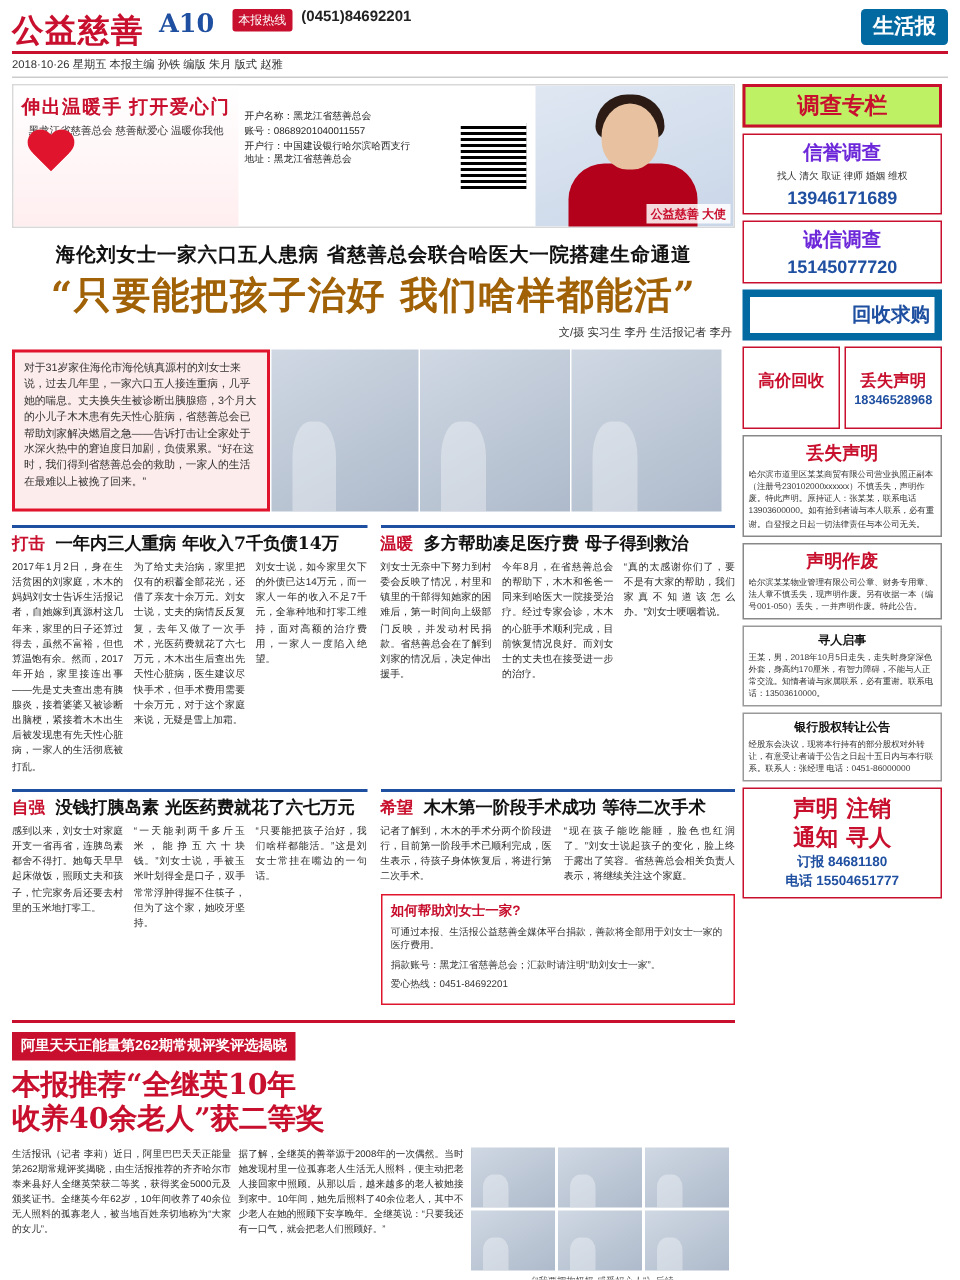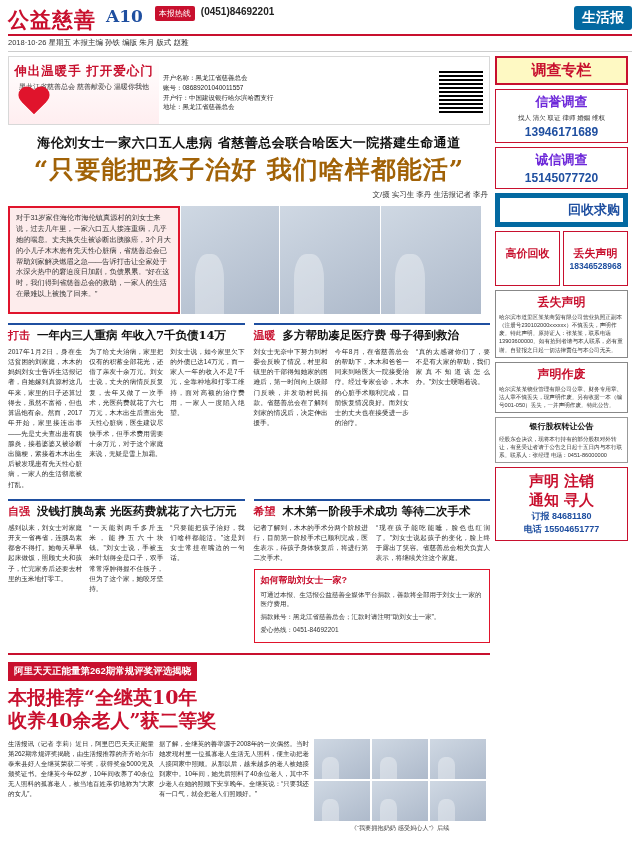--- a/index.html
+++ b/index.html
@@ -23,21 +23,21 @@
   .lifebao { background:#0369a1; color:#fff; font-weight:bold; font-size:14px; padding:3px 8px; border-radius:3px; font-family:"DejaVu Serif",serif;}
 
   .dateline { font-size:7.5px; color:#333; padding:2px 0 3px 0; border-bottom:1px solid #ccc; }
 
   
   .body-grid { display:flex; gap:5px; margin-top:4px; }
   .col-main { width:482px; }
   .col-rail { width:133px; }
 
   
-  .topband { display:flex; border:1px solid #d8d8d8; height:69px; overflow:hidden; }
+  .topband { display:flex; border:1px solid #d8d8d8; height:96px; overflow:hidden; }
   .tb-left { width:150px; background:linear-gradient(#fff,#ffeef0); position:relative; padding:4px; }
   .heart { position:absolute; left:8px; top:30px; width:34px; height:30px; }
   .heart:before,.heart:after{ content:""; position:absolute; width:17px; height:27px; background:#e0142c; border-radius:17px 17px 0 0; top:0; left:17px; transform:rotate(-45deg); transform-origin:0 100%; }
   .heart:after{ left:0; transform:rotate(45deg); transform-origin:100% 100%; }
   .tb-slogan { font-size:12.5px; font-weight:bold; color:#c8102e; text-align:center; margin-top:2px; letter-spacing:1px;}
   .tb-sub { font-size:7px; color:#333; text-align:center; margin-top:2px; }
   .tb-mid { flex:1; font-size:6.5px; line-height:1.5; color:#222; padding:16px 4px 4px 4px; }
   .tb-qr { width:48px; height:48px; background:
       repeating-linear-gradient(0deg,#000 0 2px,#fff 2px 4px),
       repeating-linear-gradient(90deg,#000 0 2px,transparent 2px 4px);
@@ -84,21 +84,21 @@
   .award-ribbon { background:#c8102e; color:#fff; font-size:9.5px; font-weight:bold; padding:3px 6px; display:inline-block; }
   .award-h { color:#c8102e; font-family:"DejaVu Serif",serif; font-weight:bold; font-size:19px; line-height:1.25; margin-top:5px; }
   .award-row { display:flex; gap:5px; margin-top:6px; }
   .award-left { width:146px; font-size:6.4px; line-height:1.55; color:#2a2a2a; text-align:justify;}
   .award-mid { width:150px; font-size:6.4px; line-height:1.55; color:#2a2a2a; text-align:justify;}
   .award-right { width:172px; }
   .mosaic { display:grid; grid-template-columns:1fr 1fr 1fr; grid-auto-rows:40px; gap:2px; }
   .cap { font-size:6.2px; color:#444; margin-top:3px; text-align:center;}
 
   
-  .rail-top { background:#fef9c3; border:2px solid #c8102e; text-align:center; padding:3px 0; }
+  .rail-top { background:#bef264; border:2px solid #c8102e; text-align:center; padding:3px 0; }
   .rail-top .rt1 { color:#c8102e; font-weight:bold; font-size:15px; font-family:"DejaVu Serif",serif; }
   .rail-box { border:1px solid #c8102e; margin-top:4px; padding:3px; text-align:center; }
   .rb-title { color:#6d28d9; font-weight:bold; font-size:13px; font-family:"DejaVu Serif",serif; }
   .rb-sub { font-size:6.5px; color:#333; margin-top:2px; line-height:1.5; }
   .rb-phone { color:#1f4fa0; font-weight:bold; font-size:12px; margin-top:2px; }
   .rail-split { display:flex; gap:3px; margin-top:4px; }
   .rail-cell { flex:1; border:1px solid #c8102e; text-align:center; padding:14px 0; }
   .rc-t { color:#c8102e; font-weight:bold; font-size:11px; }
   .rc-p { font-size:8.5px; color:#1f4fa0; font-weight:bold; }
   .rail-blue { border:5px solid #0369a1; margin-top:4px; text-align:right; padding:3px; }
@@ -137,20 +137,26 @@
           <div class="tb-slogan">伸出温暖手 打开爱心门</div>
           <div class="tb-sub">黑龙江省慈善总会  慈善献爱心  温暖你我他</div>
         </div>
         <div class="tb-mid">
           <div>开户名称：黑龙江省慈善总会</div>
           <div>账号：08689201040011557</div>
           <div>开户行：中国建设银行哈尔滨哈西支行</div>
           <div>地址：黑龙江省慈善总会</div>
         </div>
         <div class="tb-qr"></div>
+        <div class="tb-photo">
+          <div class="pp-body"></div>
+          <div class="pp-hair"></div>
+          <div class="pp-head"></div>
+          <div class="tb-badge">公益慈善 大使</div>
+        </div>
       </div>
 
       <div class="kicker">海伦刘女士一家六口五人患病 省慈善总会联合哈医大一院搭建生命通道</div>
       <div class="headline">“只要能把孩子治好 我们啥样都能活”</div>
       <div class="byline">文/摄 实习生 李丹 生活报记者 李丹</div>
 
       <div class="lead-row">
         <div class="lead-box">对于31岁家住海伦市海伦镇真源村的刘女士来说，过去几年里，一家六口五人接连重病，几乎她的喘息。丈夫换失生被诊断出胰腺癌，3个月大的小儿子木木患有先天性心脏病，省慈善总会已帮助刘家解决燃眉之急——告诉打击让全家处于水深火热中的窘迫度日加剧，负债累累。“好在这时，我们得到省慈善总会的救助，一家人的生活在最难以上被挽了回来。”</div>
         <div class="ph lead-p1"></div>
         <div class="ph lead-p2"></div>
@@ -270,20 +276,24 @@
       <div class="notice">
         <div class="notice-h">丢失声明</div>
         <div>哈尔滨市道里区某某商贸有限公司营业执照正副本（注册号230102000xxxxxx）不慎丢失，声明作废。特此声明。原持证人：张某某，联系电话13903600000。如有拾到者请与本人联系，必有重谢。自登报之日起一切法律责任与本公司无关。</div>
       </div>
 
       <div class="notice">
         <div class="notice-h">声明作废</div>
         <div>哈尔滨某某物业管理有限公司公章、财务专用章、法人章不慎丢失，现声明作废。另有收据一本（编号001-050）丢失，一并声明作废。特此公告。</div>
       </div>
 
+      <div class="rail-small">
+        <div class="rs-h">寻人启事</div>
+        <div>王某，男，2018年10月5日走失，走失时身穿深色外套，身高约170厘米，有智力障碍，不能与人正常交流。知情者请与家属联系，必有重谢。联系电话：13503610000。</div>
+      </div>
 
       <div class="rail-small">
         <div class="rs-h">银行股权转让公告</div>
         <div>经股东会决议，现将本行持有的部分股权对外转让，有意受让者请于公告之日起十五日内与本行联系。联系人：张经理 电话：0451-86000000</div>
       </div>
 
       <div class="rail-ad">
         <div class="ra-t">声明 注销</div>
         <div class="ra-t">通知 寻人</div>
         <div class="ra-p">订报 84681180</div>

